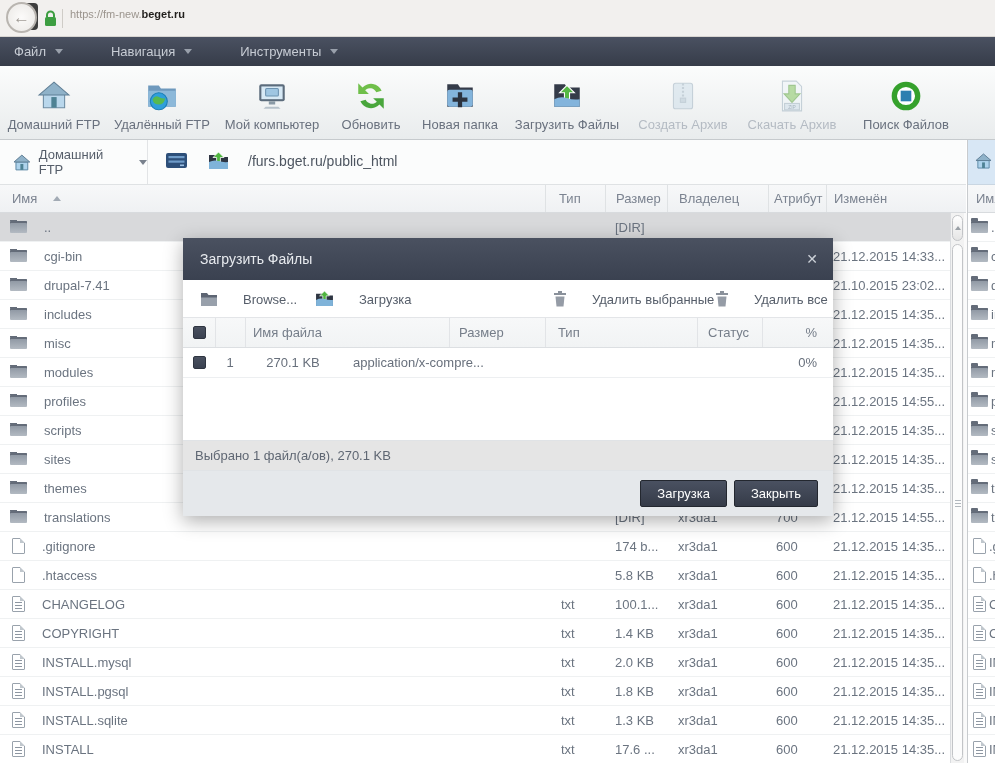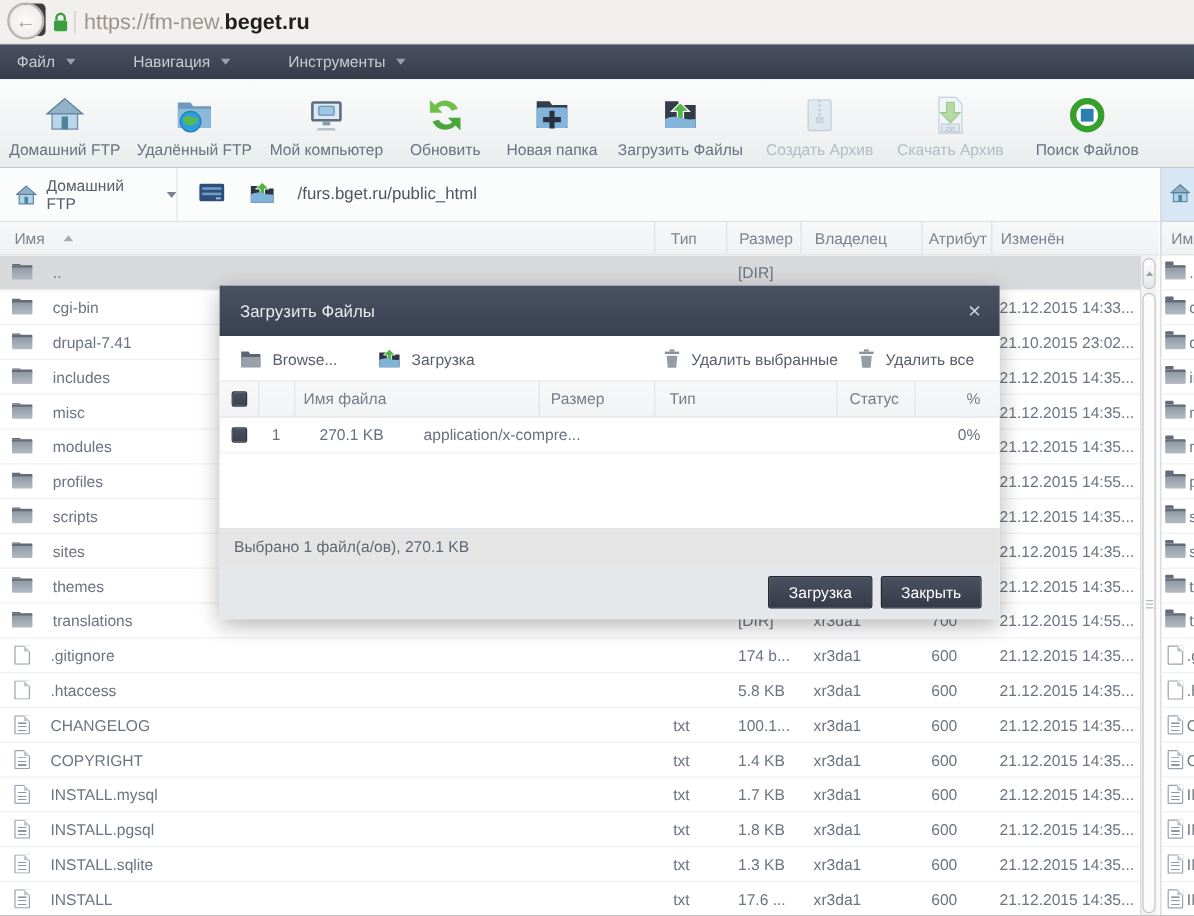--- a/index.html
+++ b/index.html
@@ -13,21 +13,21 @@
   .browser-bar { position:absolute; left:0; top:0; width:995px; height:37px;
     background:#f2f0ee; border-bottom:1px solid #d8d5d1; }
   .chrome-frag { position:absolute; left:16px; top:3px; width:22px; height:27px;
     background:#3e3e3e; border-radius:4px; }
   .back-btn { position:absolute; left:6px; top:2px; width:31px; height:31px;
     border-radius:50%; border:2px solid #b9b5b0;
     background:radial-gradient(#fcfbfa,#eae8e5); color:#a19c96;
     font-size:17px; line-height:27px; text-align:center; font-weight:bold; }
   .lock { position:absolute; left:44px; top:10px; }
   .url-sep { position:absolute; left:62px; top:9px; width:1px; height:19px; background:#cfccc7; }
-  .url { position:absolute; left:70px; top:8px; font-size:18px; color:#9b948d; white-space:nowrap; }
+  .url { position:absolute; left:70px; top:8px; font-size:11px; color:#9b948d; white-space:nowrap; }
   .url b { color:#211f1c; font-weight:700; }
   
   .menubar { position:absolute; left:0; top:37px; width:995px; height:29px;
     background:linear-gradient(#4a5161,#363c49); display:flex; align-items:center; }
   .menu-item { color:#c7ccd4; padding:0 10px; margin-left:8px; display:flex; align-items:center; height:100%; cursor:default;}
   .menu-item:first-child{ margin-left:4px; }
   .menu-item + .menu-item { margin-left:28px; }
   .caret-dn { display:inline-block; width:0; height:0; margin-left:9px;
     border-left:4px solid transparent; border-right:4px solid transparent; border-top:5px solid #99a0ab; }
   
@@ -110,21 +110,21 @@
   .rp-row { display:flex; height:29px; align-items:center; border-bottom:1px solid #eff1f2; padding-left:3px; white-space:nowrap; }
   .rp-row .nm { margin-left:3px; }
   
   .dialog { position:absolute; left:183px; top:238px; width:650px; height:278px; z-index:10;
     background:#fff; box-shadow:0 5px 18px rgba(0,0,0,.32); }
   .dlg-title { height:42px; background:linear-gradient(#4a5160,#3a4150);
     display:flex; align-items:center; padding:0 15px 0 17px; }
   .dlg-title-text { color:#e8ebef; font-size:14px; flex:1; }
   .dlg-close { color:#ccd1d8; font-size:14px; cursor:default; }
   .dlg-toolbar { position:relative; height:38px; background:#fff; border-bottom:1px solid #e3e5e8; }
-  .dtb-item { position:absolute; top:0; height:38px; display:flex; align-items:center; color:#565e6a; }
+  .dtb-item { position:absolute; top:0; height:38px; display:flex; align-items:center; color:#565e6a;gap:16px; }
   .dtb-item .dtb-ic { margin-right:9px; display:flex; }
   .dtb-item.disabled { color:#b9bfc7; }
   .dtb-browse { left:17px; } .dtb-upload { left:132px; } .dtb-cancel { left:246px; }
   .dtb-delsel { left:370px; } .dtb-delall { left:532px; }
   .dlg-thead { height:30px; background:linear-gradient(#f7f8f9,#f1f3f4); border-bottom:1px solid #dcdfe2;
     display:flex; align-items:center; color:#757d89; }
   .dlg-thead .dc + .dc { border-left:1px solid #e2e4e7; }
   .dc { height:100%; display:flex; align-items:center; white-space:nowrap; overflow:hidden; }
   .dc-check { width:32px; justify-content:center; }
   .dc-num { width:30px; justify-content:center; }
@@ -513,21 +513,21 @@
         <span class="cell c-attr">600</span>
         <span class="cell c-mod">21.12.2015 14:35...</span>
       </div>
 
       <div class="row i-file-text">
         <span class="cell c-name">
           <i class="ficon"></i>
           <span class="nm">INSTALL.mysql</span>
         </span>
         <span class="cell c-type">txt</span>
-        <span class="cell c-size">1.7 KB</span>
+        <span class="cell c-size">2.0 KB</span>
         <span class="cell c-owner">xr3da1</span>
         <span class="cell c-attr">600</span>
         <span class="cell c-mod">21.12.2015 14:35...</span>
       </div>
 
       <div class="row i-file-text">
         <span class="cell c-name">
           <i class="ficon"></i>
           <span class="nm">INSTALL.pgsql</span>
         </span>

